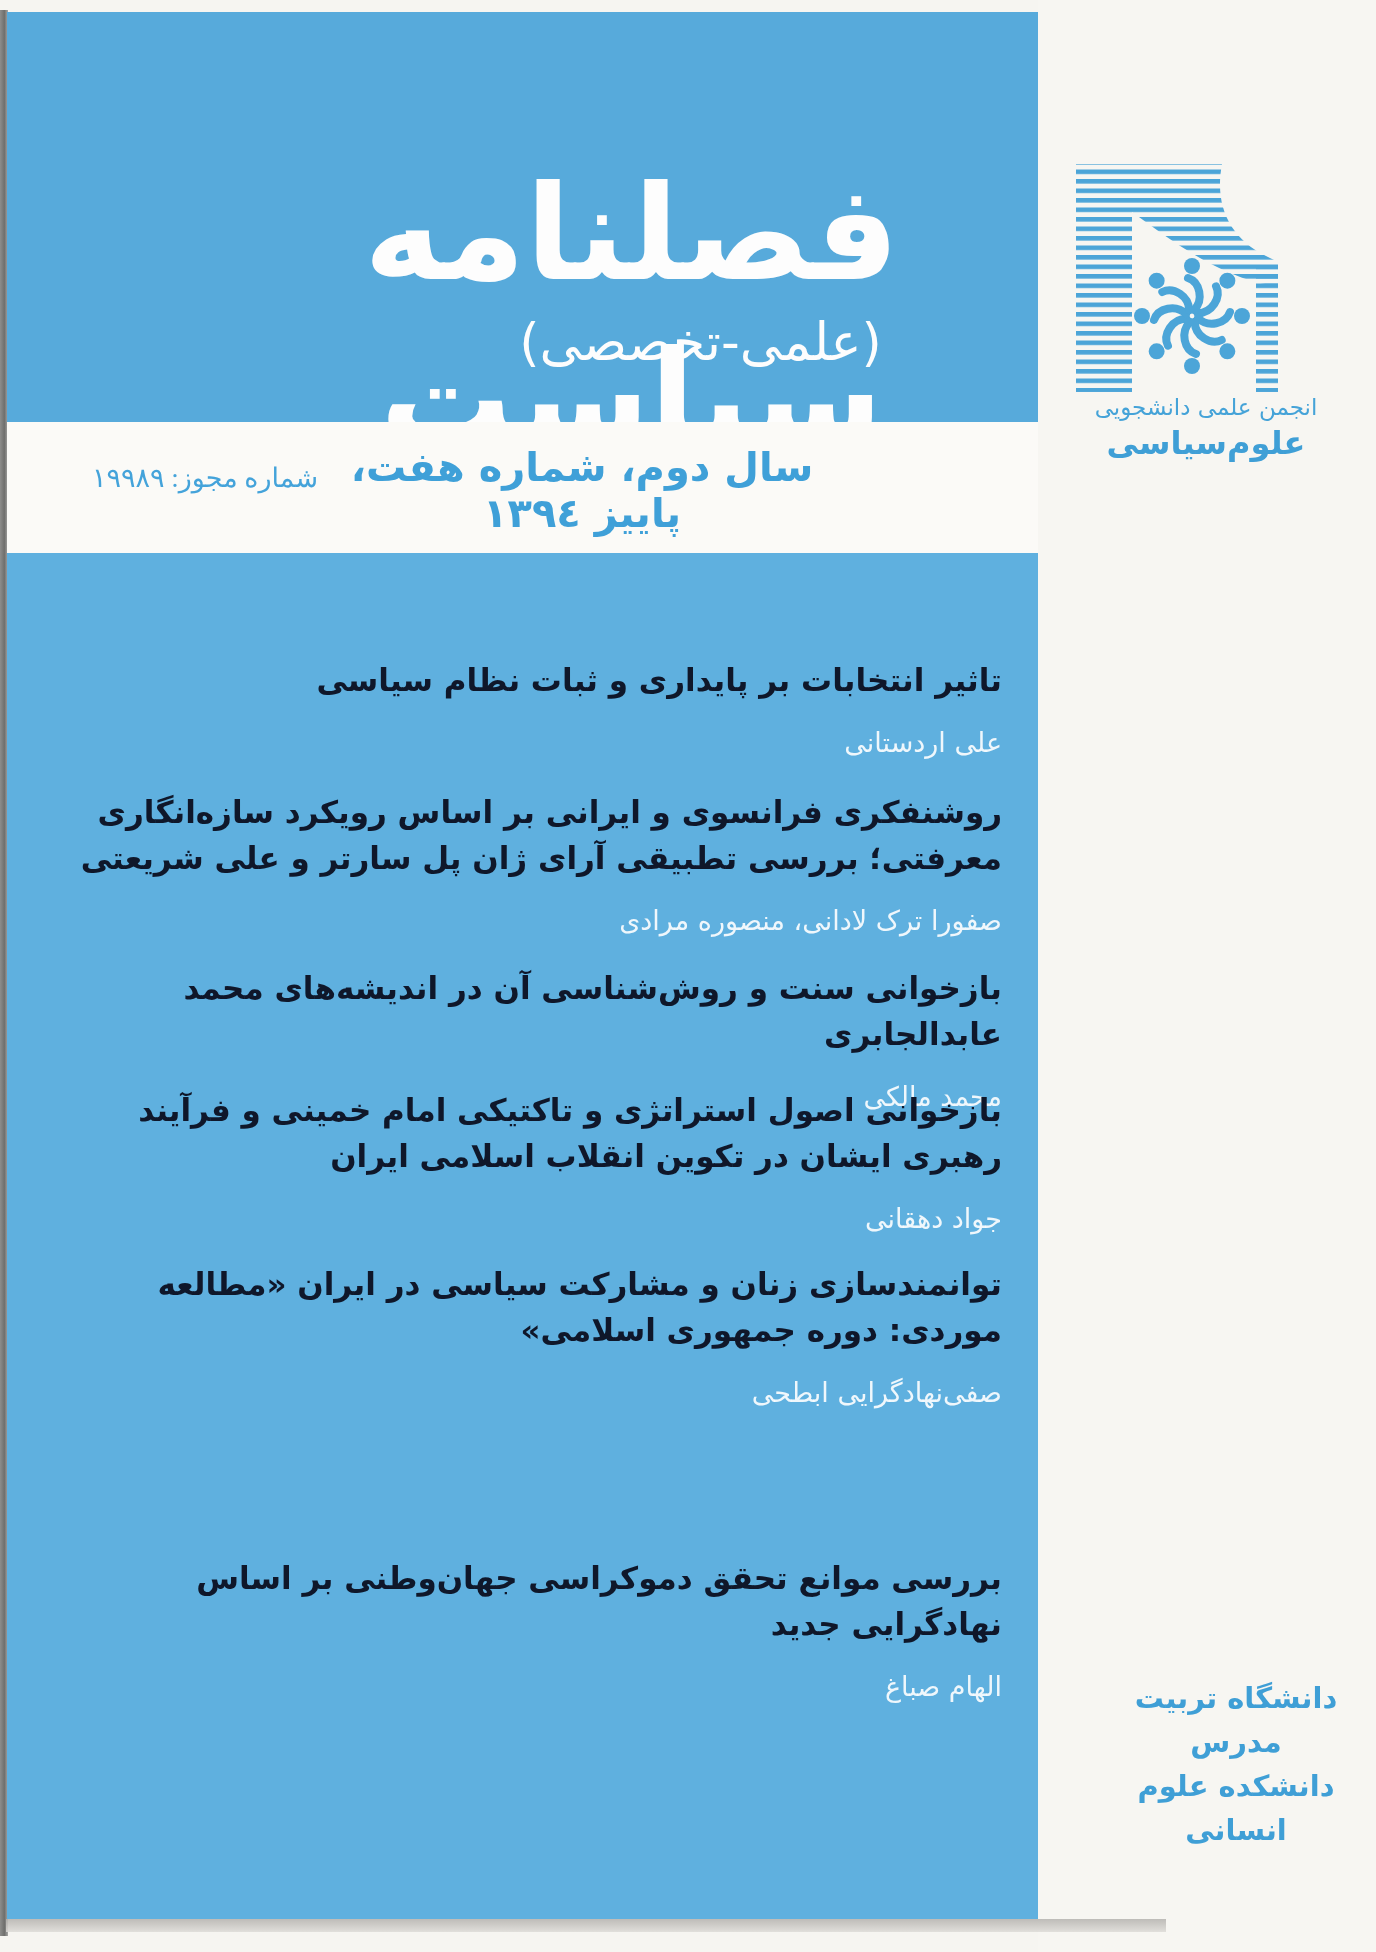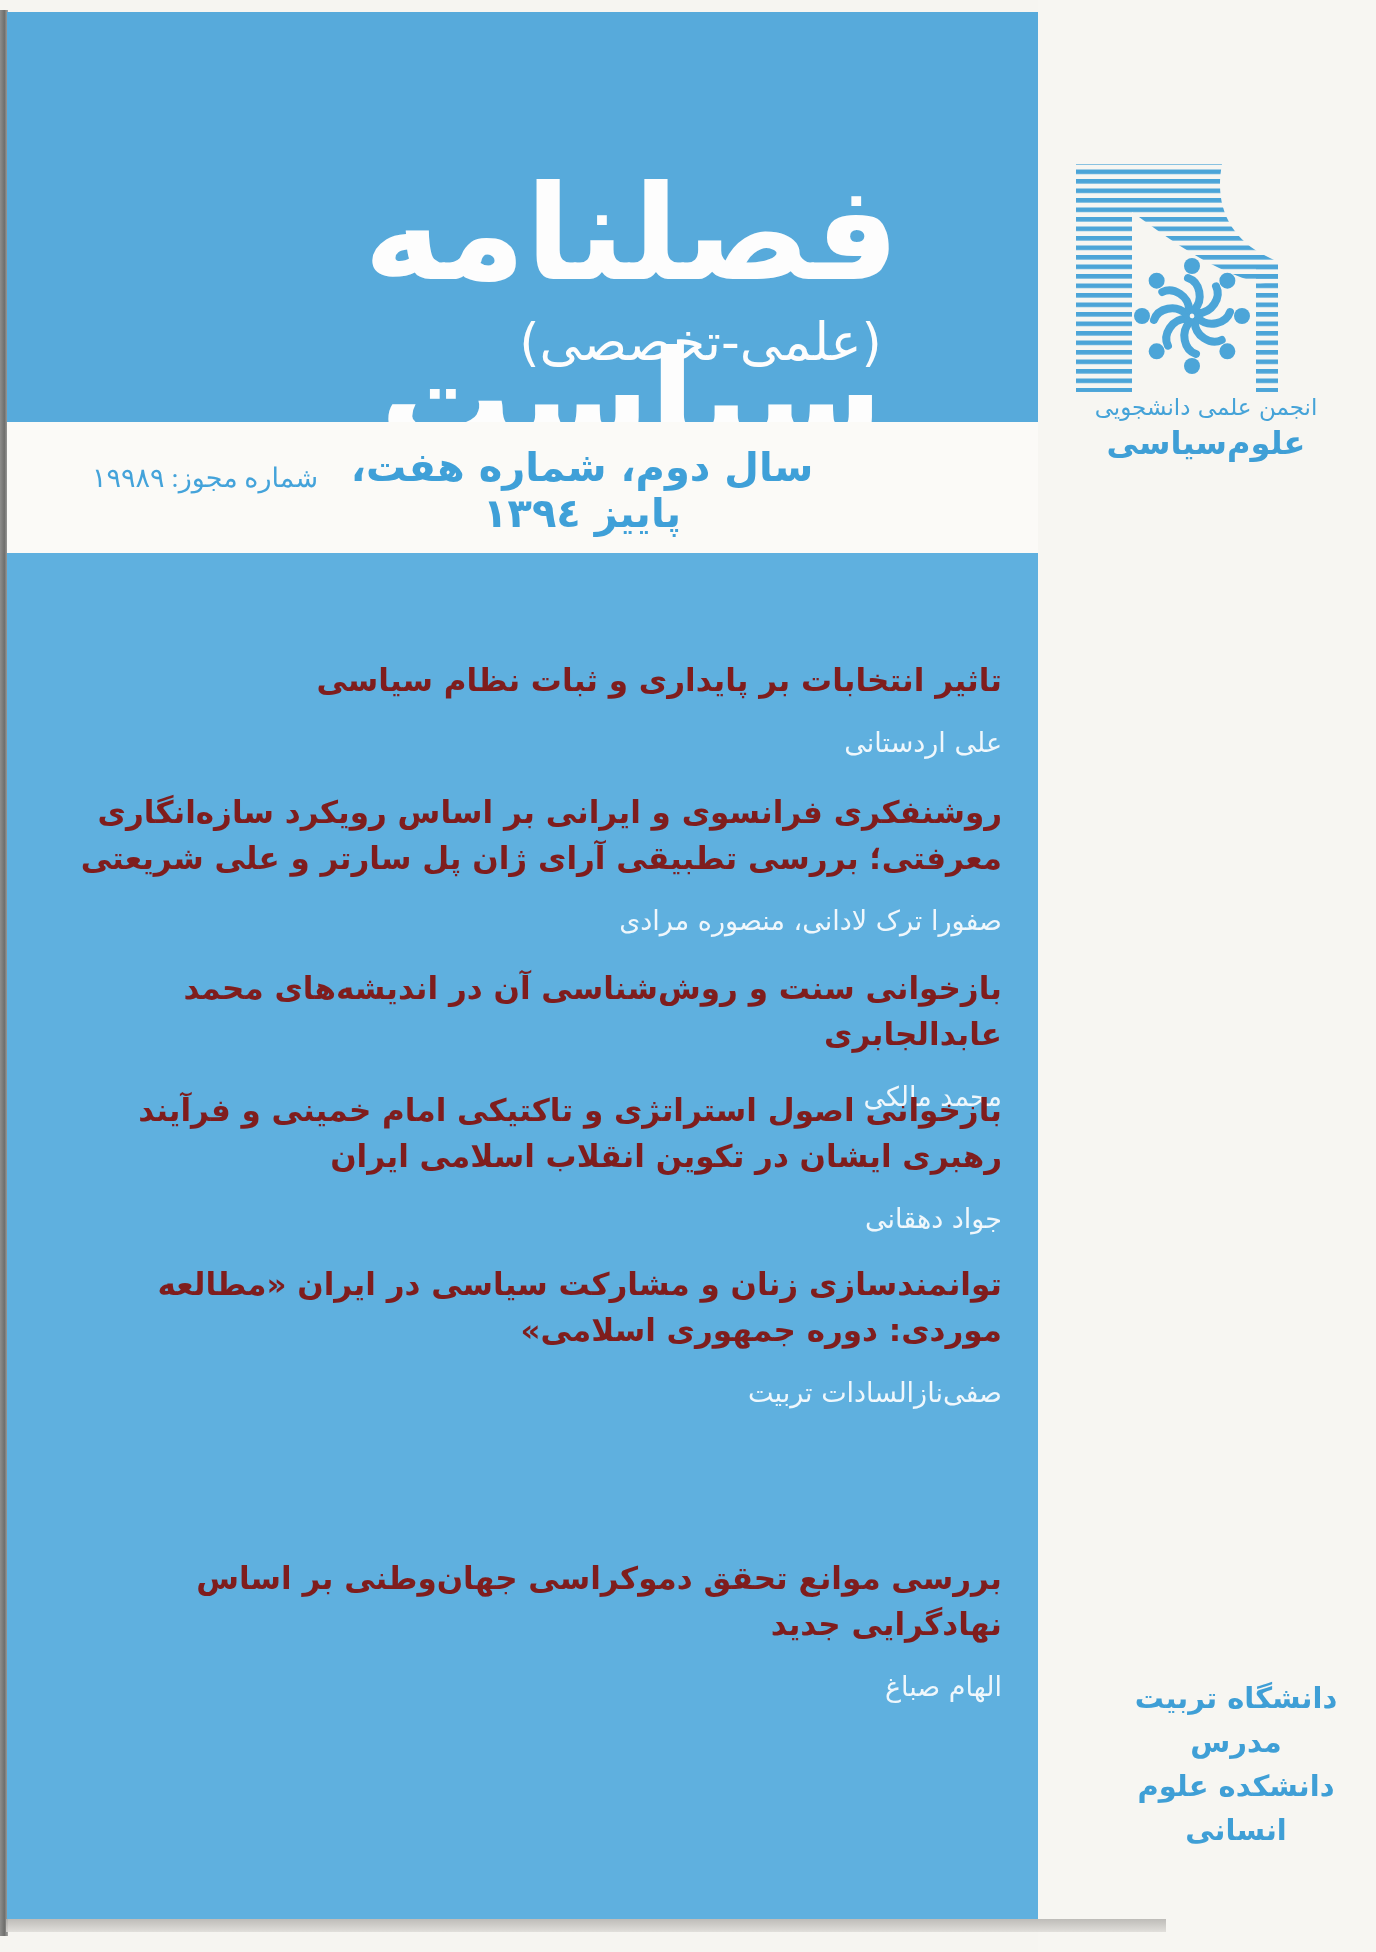--- a/index.html
+++ b/index.html
@@ -60,21 +60,21 @@
   
   .contents-panel{
     position:absolute;left:7px;top:553px;width:1031px;height:1366px;
     background:#5fb0df;
   }
   .article{
     position:absolute;left:60px;right:36px;
     direction:rtl;text-align:right;
   }
   .a-title{
-    color:#7f1d1d;font-size:31px;font-weight:bold;line-height:46px;
+    color:#0f172a;font-size:31px;font-weight:bold;line-height:46px;
   }
   .a-authors{
     color:rgba(255,255,255,.9);font-size:27px;font-weight:400;
     line-height:32px;margin-top:24px;
   }
   .a1{top:104px;} .a2{top:236px;} .a3{top:412px;}
   .a4{top:534px;} .a5{top:708px;} .a6{top:872px;} .a7{top:1002px;}
 
   
   .side-strip{
@@ -128,21 +128,21 @@
     <article class="article a3">
       <div class="a-title">بازخوانی سنت و روش‌شناسی آن در اندیشه‌های محمد عابدالجابری</div>
       <div class="a-authors">محمد مالکی</div>
     </article>
     <article class="article a4">
       <div class="a-title">بازخوانی اصول استراتژی و تاکتیکی امام خمینی و فرآیند رهبری ایشان در تکوین انقلاب اسلامی ایران</div>
       <div class="a-authors">جواد دهقانی</div>
     </article>
     <article class="article a5">
       <div class="a-title">توانمندسازی زنان و مشارکت سیاسی در ایران «مطالعه موردی: دوره جمهوری اسلامی»</div>
-      <div class="a-authors">صفی‌نازالسادات تربیت</div>
+      <div class="a-authors">صفی‌نهادگرایی ابطحی</div>
     </article>
     <article class="article a7">
       <div class="a-title">بررسی موانع تحقق دموکراسی جهان‌وطنی بر اساس نهادگرایی جدید</div>
       <div class="a-authors">الهام صباغ</div>
     </article>
   </main>
 
   <aside class="side-strip">
 
     <svg class="assoc-logo-svg" width="214" height="238" viewBox="0 0 214 238" xmlns="http://www.w3.org/2000/svg">

